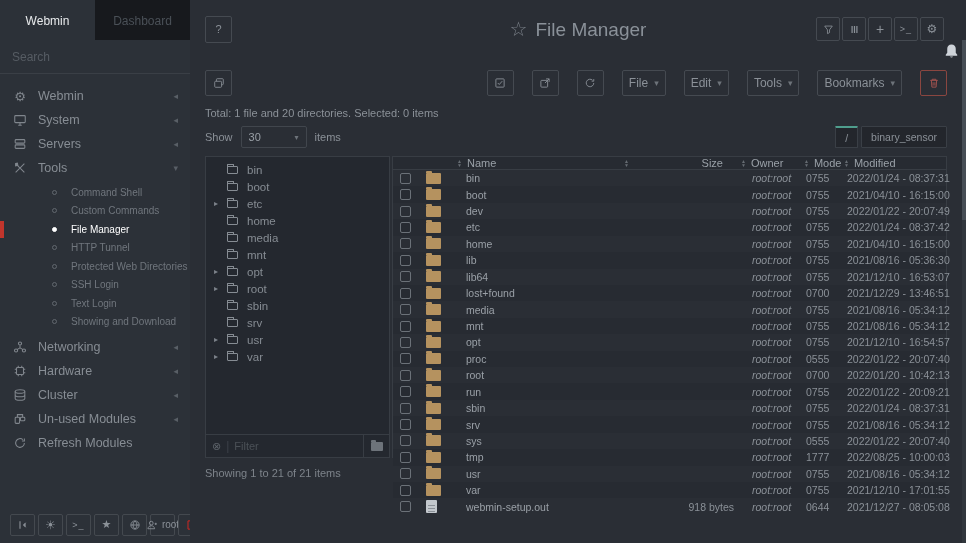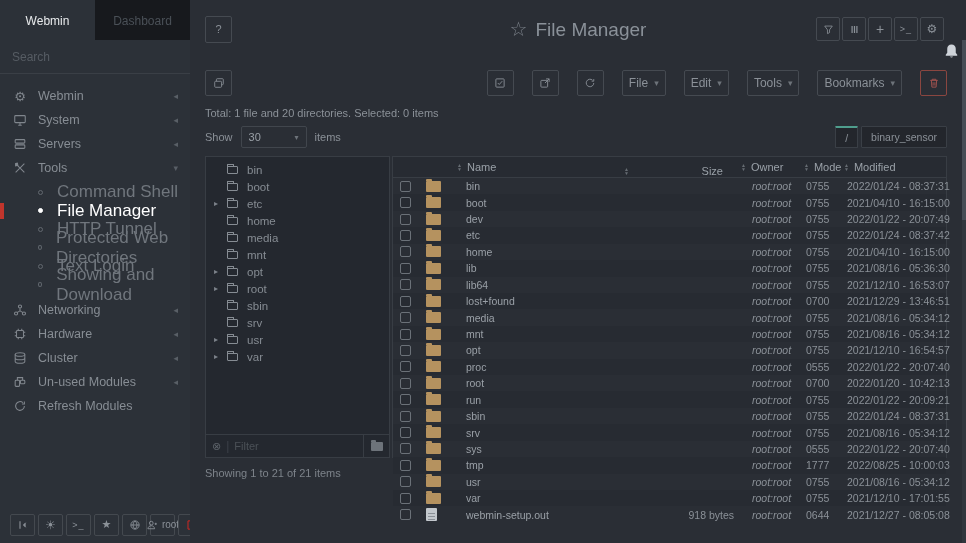--- a/index.html
+++ b/index.html
@@ -18,21 +18,21 @@
   .search-row { height:34px; display:flex; align-items:center; border-bottom:1px solid #3a3f46; padding:0 12px; }
   .search-row input { flex:1; background:transparent; border:none; outline:none; color:#9aa0a7; font-size:12px; }
   .search-row input::placeholder { color:#565c63; }
   .nav { flex:1; padding-top:10px; overflow:hidden; }
   .nav-item { height:24px; display:flex; align-items:center; padding:0 12px; color:#878d94; cursor:pointer; font-size:12.5px; }
   .nav-item .nicon { width:16px; margin-right:10px; display:flex; justify-content:center; color:#80868d; font-size:13px; }
   .nav-item .nicon svg { width:14px; height:14px; }
   .nav-item .nlabel { flex:1; }
   .nav-item .chev { font-size:9px; color:#595f66; }
   .nav-children { padding:3px 0 4px 0; }
-  .nav-child { height:18.5px; display:flex; align-items:center; padding-left:38px; color:#70767d; font-size:17px; cursor:pointer; position:relative; }
+  .nav-child { height:18.5px; display:flex; align-items:center; padding-left:52px; color:#70767d; font-size:10px; cursor:pointer; position:relative; }
   .nav-child .bullet { width:5px; height:5px; border:1px solid #62686f; border-radius:50%; margin-right:14px; }
   .nav-child.active { color:#ffffff; }
   .nav-child.active .bullet { background:#ffffff; border-color:#ffffff; }
   .nav-child.active::before { content:""; position:absolute; left:0; top:1px; bottom:1px; width:4px; background:var(--accent-red,#c1352c); }
   .side-footer { height:37px; display:flex; align-items:center; gap:3px; padding:0 0 0 10px; }
   .sf-btn { height:22px; min-width:25px; padding:0 5px; border:1px solid #44494f; border-radius:2px;
     display:flex; align-items:center; justify-content:center; gap:4px; color:#8b9198; font-size:10px; cursor:pointer; background:transparent; }
   .sf-btn svg { width:12px; height:12px; }
   .sf-btn.logout { color:#e0261f; }
 
@@ -82,21 +82,21 @@
   .filter-bar input { flex:1; background:transparent; border:none; outline:none; font-size:11px; color:#9aa0a7; min-width:0; }
   .filter-bar input::placeholder { color:#4b5157; }
   .filter-folder-btn { width:26px; height:100%; border-left:1px solid #383d44; display:flex; align-items:center; justify-content:center; cursor:pointer; }
   .filter-folder-btn .ffold { width:12px; height:9px; background:#6d737a; border-radius:1px; position:relative; }
   .filter-folder-btn .ffold::before { content:""; position:absolute; top:-2px; left:0; width:5px; height:2px; background:#6d737a; border-radius:1px 1px 0 0; }
 
   .table-pane { flex:1; display:flex; flex-direction:column; background:#24282f; border:1px solid #383d44; }
   .tgrid { display:grid; grid-template-columns:26px 38px 1fr 117px 63px 40px 102px; align-items:center; }
   .thead { height:22px; background:#272b32; border-bottom:1px solid #383d44; color:#9aa1a8; font-size:11px; }
   .th { display:flex; align-items:center; gap:5px; cursor:pointer; }
-  .th.right { justify-content:space-between; padding-right:18px;margin-top:8px; }
+  .th.right { justify-content:space-between; padding-right:18px; }
   .sort { display:flex; flex-direction:column; line-height:4.5px; font-size:5px; color:#666c73; }
   .tbody { flex:1; display:flex; flex-direction:column; }
   .trow { height:16.43px; font-size:10.5px; color:#8b9198; cursor:default; }
   .trow:nth-child(odd) { background:#2a2e35; }
   .trow:nth-child(even) { background:#272b32; }
   .cb { width:11px; height:11px; border:1px solid #6b7178; border-radius:2px; margin-left:7px; cursor:pointer; }
   .icell { display:flex; padding-left:7px; }
   .fold { width:15px; height:11px; background:var(--folder-tan,#b5925f); border-radius:1px; position:relative; }
   .fold::before { content:""; position:absolute; top:-2px; left:0; width:6px; height:2px; background:var(--folder-tan,#b5925f); border-radius:1px 1px 0 0; }
   .fdoc { width:11px; height:13px; background:#c3c8cd; border-radius:1px;
@@ -169,31 +169,39 @@
             </svg>
           </span>
           <span class="nlabel">Tools</span>
           <span class="chev">▾</span>
         </div>
         <div class="nav-children">
           <div class="nav-child">
             <span class="bullet"></span>
             <span>Command Shell</span>
           </div>
+          <div class="nav-child">
+            <span class="bullet"></span>
+            <span>Custom Commands</span>
+          </div>
           <div class="nav-child active">
             <span class="bullet"></span>
             <span>File Manager</span>
           </div>
           <div class="nav-child">
             <span class="bullet"></span>
             <span>HTTP Tunnel</span>
           </div>
           <div class="nav-child">
             <span class="bullet"></span>
             <span>Protected Web Directories</span>
+          </div>
+          <div class="nav-child">
+            <span class="bullet"></span>
+            <span>SSH Login</span>
           </div>
           <div class="nav-child">
             <span class="bullet"></span>
             <span>Text Login</span>
           </div>
           <div class="nav-child">
             <span class="bullet"></span>
             <span>Showing and Download</span>
           </div>
         </div>

